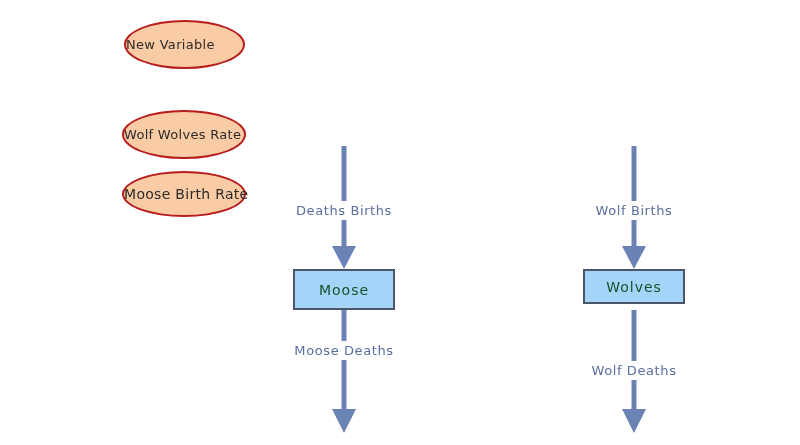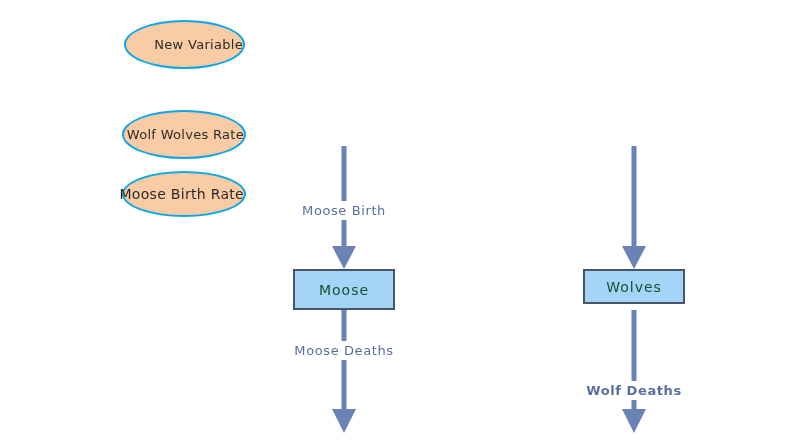--- a/index.html
+++ b/index.html
@@ -16,24 +16,24 @@
     background: #ffffff;
     overflow: hidden;
   }
 
   
   .ellipse-node {
     position: absolute;
     box-sizing: border-box;
     border-radius: 50%;
     background: #f9cca6;
-    border: 2px solid #0ea5e9;
+    border: 2px solid #b91c1c;
     display: flex;
     align-items: center;
-    justify-content: flex-end;
+    justify-content: flex-start;
     text-align: center;
   }
   .ellipse-node .node-label {
     font-family: "DejaVu Sans", sans-serif;
     font-size: 13px;
     color: #2d2a28;
     letter-spacing: 0.3px;
     white-space: nowrap;
     line-height: 1;
   }
@@ -89,21 +89,21 @@
     letter-spacing: 0.6px;
     white-space: nowrap;
     line-height: 1;
     padding: 3px 2px;
     text-align: center;
     transform: translateX(-50%);
   }
   #label-moose-births { left: 344px; top: 201px; }
   #label-moose-deaths { left: 344px; top: 341px; }
   #label-wolf-births  { left: 634px; top: 201px; }
-  #label-wolf-deaths  { left: 634px; top: 381px; font-weight: bold; }
+  #label-wolf-deaths  { left: 634px; top: 361px; }
 </style>
 </head>
 <body>
 
 <div id="canvas">
 
   <div id="ellipse-new-variable" class="ellipse-node">
     <span class="node-label">New Variable</span>
   </div>
 
@@ -144,20 +144,21 @@
     </svg>
   </div>
 
   <div id="flow-wolf-deaths" class="flow-arrow">
     <svg width="44" height="124" viewBox="0 0 44 124" xmlns="http://www.w3.org/2000/svg">
       <line x1="22" y1="0" x2="22" y2="103" stroke="#6b82b4" stroke-width="5"></line>
       <polygon points="22,123 10,99 34,99" fill="#6b82b4"></polygon>
     </svg>
   </div>
 
-  <div id="label-moose-births" class="flow-label">Moose Birth</div>
+  <div id="label-moose-births" class="flow-label">Deaths Births</div>
 
   <div id="label-moose-deaths" class="flow-label">Moose Deaths</div>
 
+  <div id="label-wolf-births" class="flow-label">Wolf Births</div>
 
   <div id="label-wolf-deaths" class="flow-label">Wolf Deaths</div>
 
 </div>
 
 </body></html>

